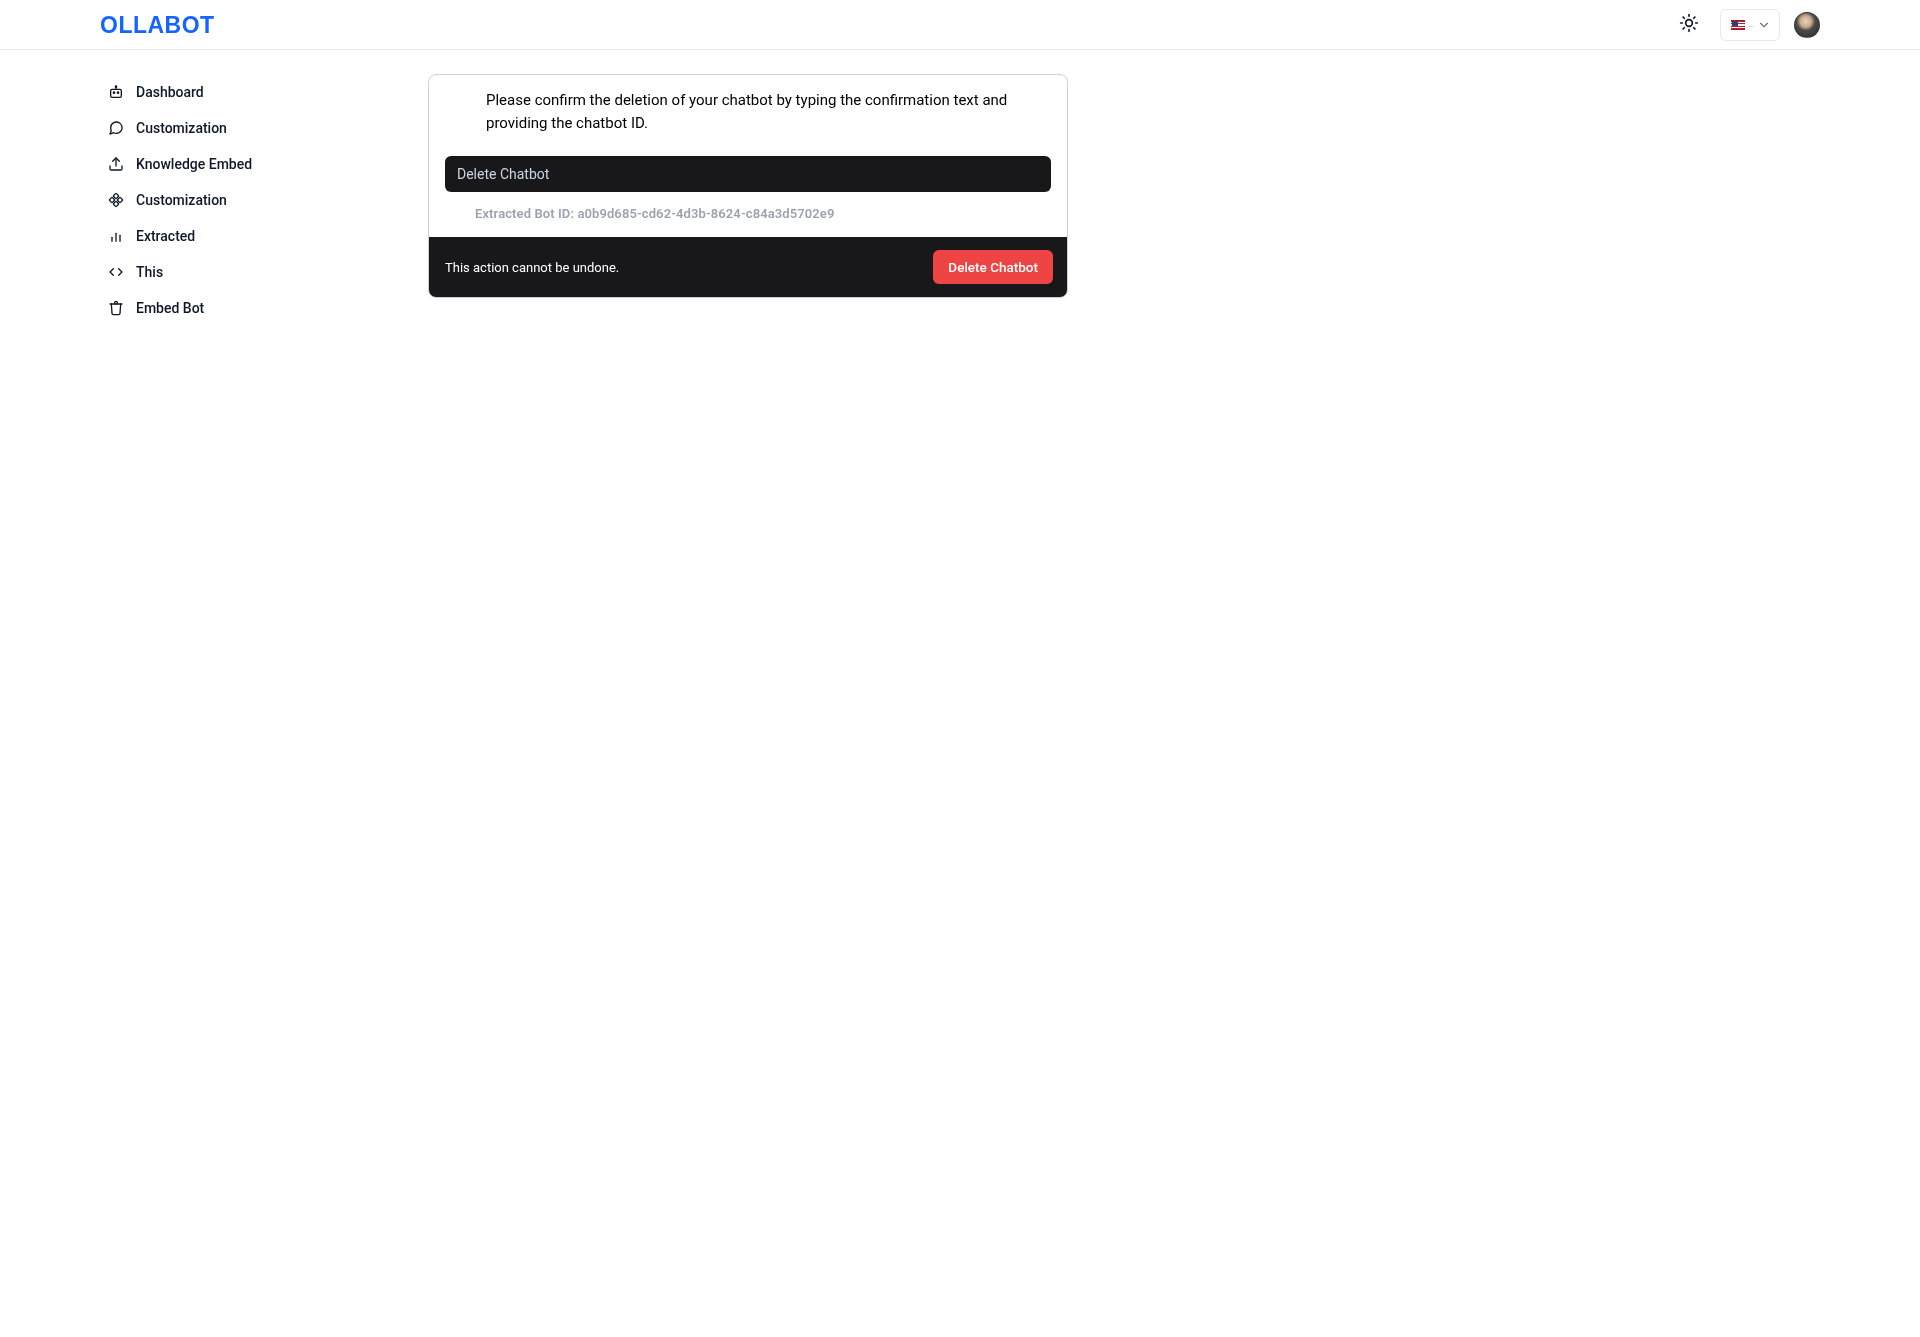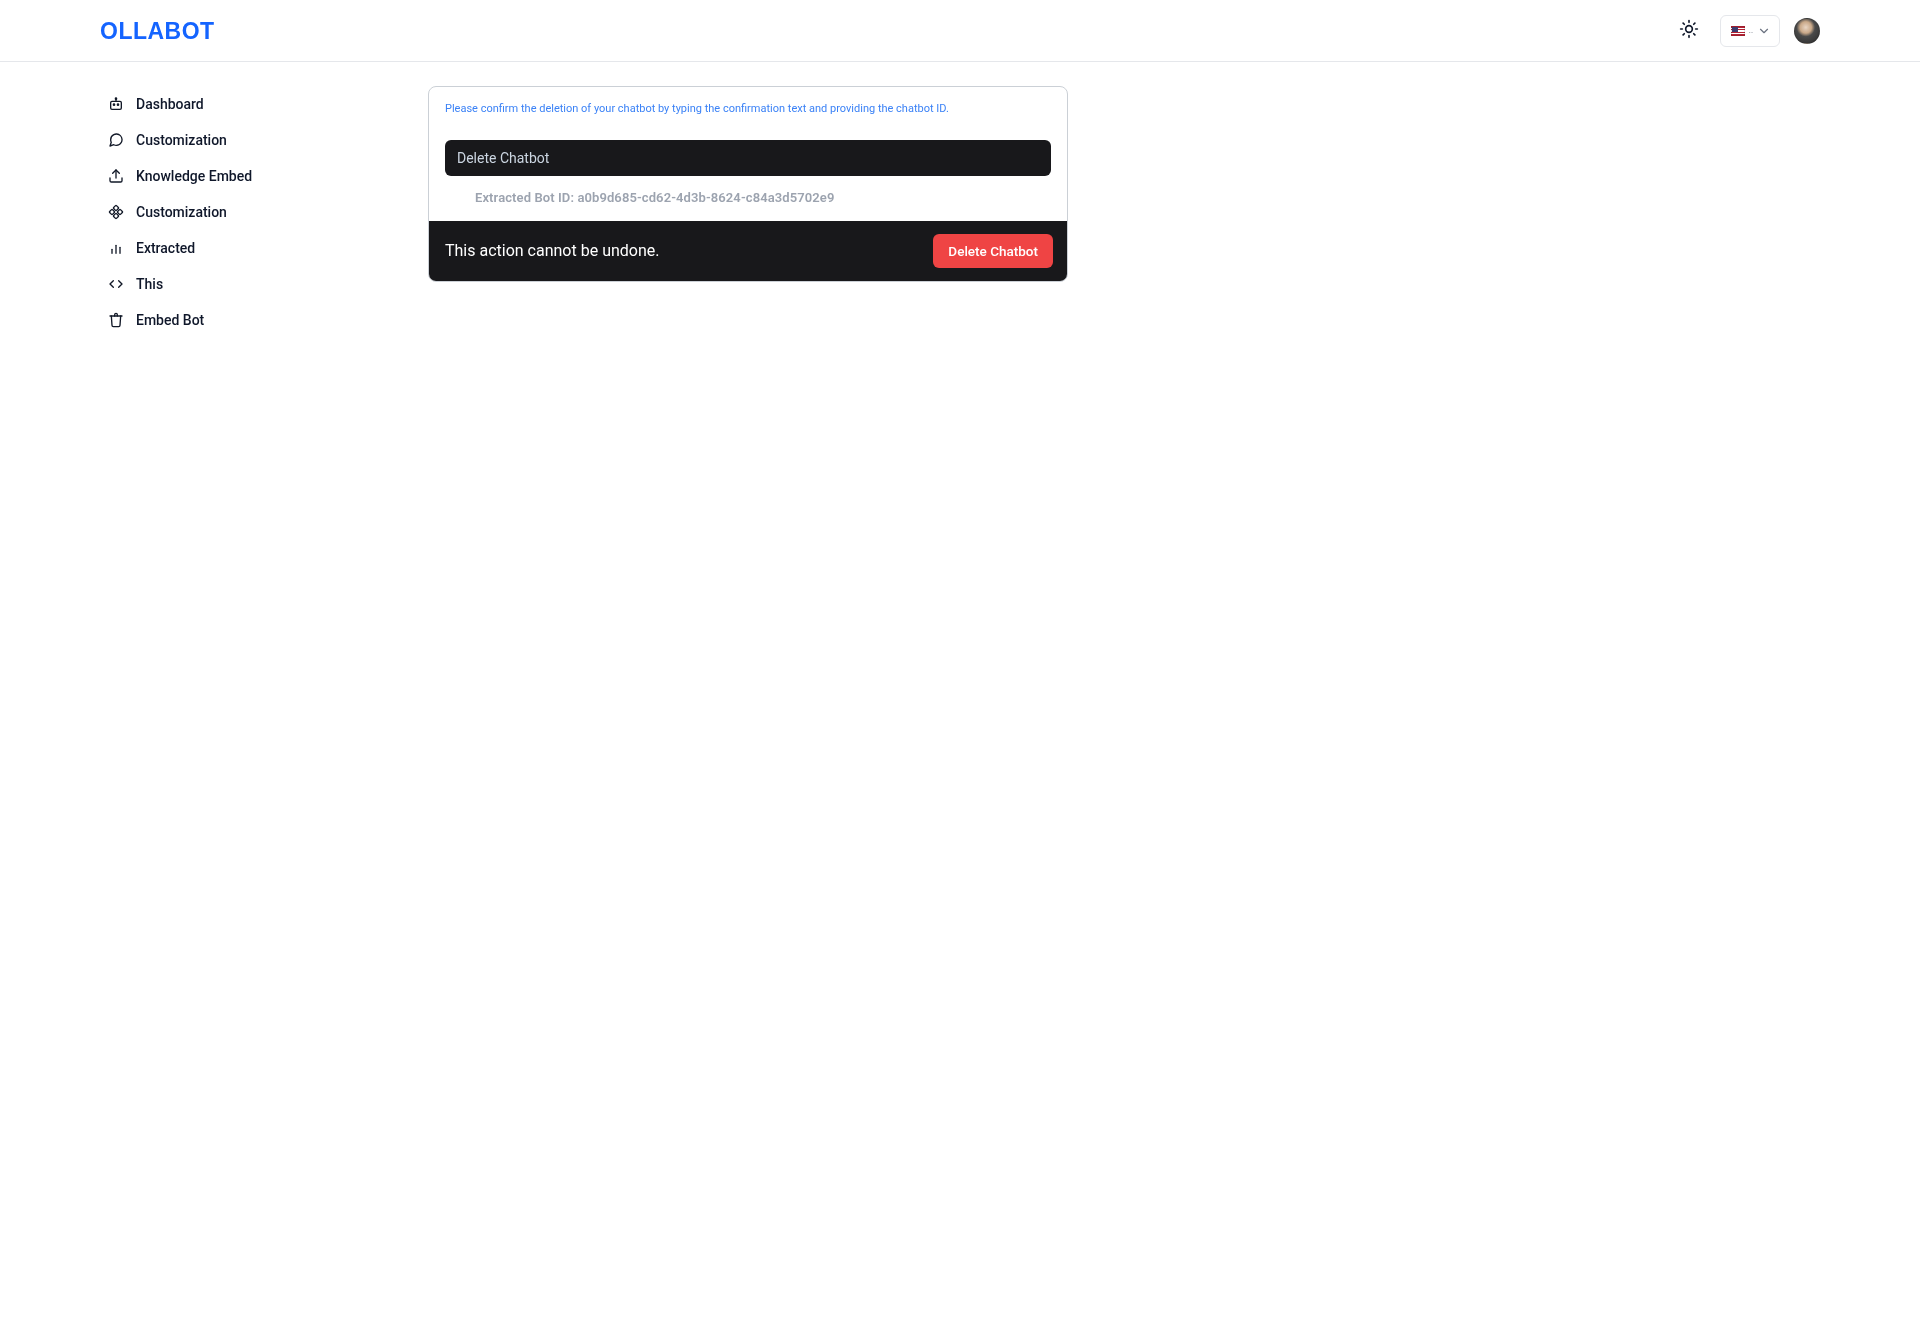--- a/index.html
+++ b/index.html
@@ -7,21 +7,21 @@
       padding: 0;
       box-sizing: border-box;
     }
     body {
       font-family: -apple-system, BlinkMacSystemFont, 'Segoe UI', Roboto, Helvetica, Arial, sans-serif;
       background: #ffffff;
       color: #111827;
       font-size: 14px;
     }
     .header {
-      height: 62px;
+      height: 50px;
       border-bottom: 1px solid #e5e7eb;
       display: flex;
       align-items: center;
       justify-content: space-between;
       padding: 0 100px 0 100px;
     }
     .logo {
       font-family: 'Arial Black', 'Helvetica', sans-serif;
       font-weight: 900;
       font-size: 23px;
@@ -137,24 +137,25 @@
     }
     .card {
       border: 1px solid #cbd0d6;
       border-radius: 8px;
       overflow: hidden;
     }
     .card-body {
       padding: 14px 16px 16px 16px;
     }
     .instruction {
-      color: #3b82f6;
-      font-size: 11px;
+      color: #000000;
+      font-size: 15px;
       line-height: 1.5;
       margin-bottom: 22px;
+      margin-left: 41px;
     }
     .confirm-input {
       width: 100%;
       background: #18181b;
       color: #cbd5e1;
       border: none;
       border-radius: 6px;
       padding: 10px 12px;
       font-size: 14px;
       font-family: inherit;
@@ -169,21 +170,21 @@
     }
     .card-footer {
       background: #18181b;
       padding: 13px 14px 13px 16px;
       display: flex;
       align-items: center;
       justify-content: space-between;
     }
     .footer-text {
       color: #ffffff;
-      font-size: 16px;
+      font-size: 13px;
     }
     .delete-btn {
       background: #ef4444;
       color: #ffffff;
       border: none;
       padding: 9px 15px;
       border-radius: 6px;
       font-size: 13.5px;
       font-weight: 500;
       cursor: pointer;

